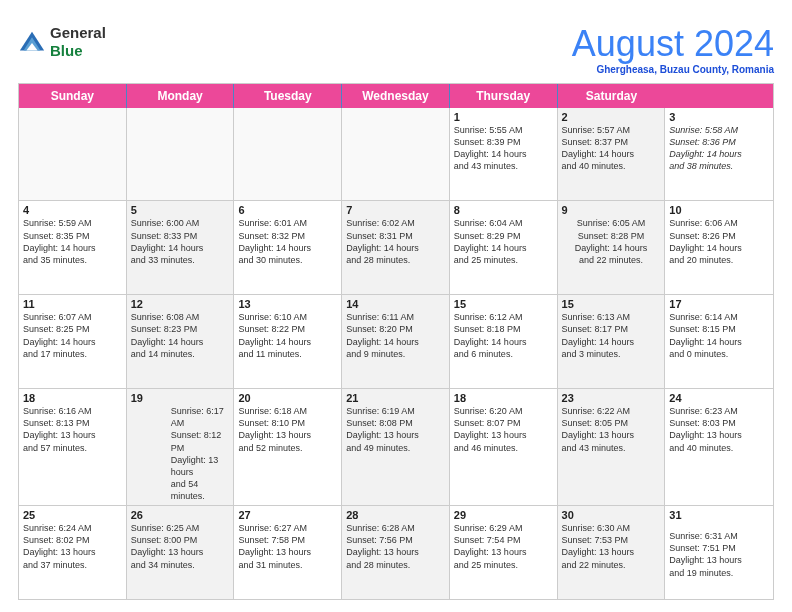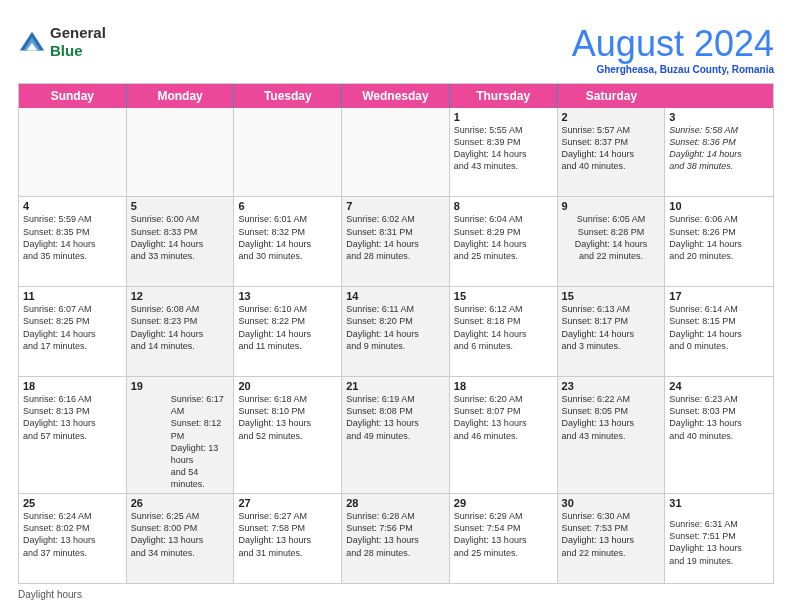--- a/index.html
+++ b/index.html
@@ -374,16 +374,13 @@
             <div class="day-num">31</div>
             <div class="day-info" style="white-space: pre-line; margin-top: 9px;">Sunrise: 6:31 AM
 Sunset: 7:51 PM
 Daylight: 13 hours
 and 19 minutes.</div>
           </div>
         </div>
       </div>
   </div>
 
-  <div class="footer-note">
-    <span>Daylight hours</span>
-  </div>
 </div>
 
 </body></html>

